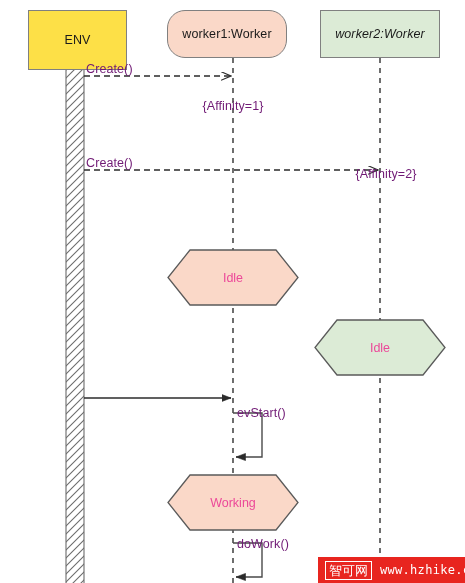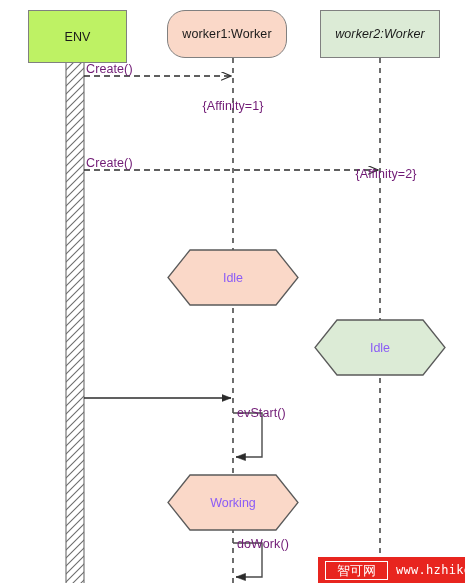--- a/index.html
+++ b/index.html
@@ -37,39 +37,39 @@
     color:#701a75;
     white-space:nowrap;
     letter-spacing:.1px;
   }
   .lbl.center{transform:translateX(-50%);}
 
   
   .statetext{
     position:absolute;
     font-size:12.5px;
-    color:#8b5cf6;
+    color:#ec4899;
     white-space:nowrap;
     transform:translate(-50%,-50%);
   }
 
   
   #watermark{
     position:absolute;
     display:flex;
     align-items:center;
     background:#e8251f;
     overflow:hidden;
   }
   #wm-badge{
     border:1.5px solid #ffffff;
     color:#ffffff;
     font-size:13px;
     line-height:1;
-    padding:2px 11px;
+    padding:2px 3px;
     margin-left:7px;
     white-space:nowrap;
     font-family:"DejaVu Sans",sans-serif;
   }
   #wm-url{
     color:#ffffff;
     font-size:12px;
     margin-left:8px;
     white-space:nowrap;
     font-family:"DejaVu Sans Mono","Liberation Mono",monospace;
@@ -117,21 +117,21 @@
 
     <path d="M 233,543 L 262,543 L 262,577 L 236,577" fill="none" stroke="#4a4a4a" stroke-width="1.4" marker-end="url(#arrow-filled)"></path>
 
     <polygon points="190,250 276,250 298,277.5 276,305 190,305 168,277.5" fill="#fad8c8" stroke="#5a5a5a" stroke-width="1.3"></polygon>
 
     <polygon points="337,320 423,320 445,347.5 423,375 337,375 315,347.5" fill="#dcebd6" stroke="#5a5a5a" stroke-width="1.3"></polygon>
 
     <polygon points="190,475 276,475 298,502.5 276,530 190,530 168,502.5" fill="#fad8c8" stroke="#5a5a5a" stroke-width="1.3"></polygon>
   </svg>
 
-  <div class="lifebox" style="left:28px;top:10px;width:99px;height:53px;background:#bef264;">
+  <div class="lifebox" style="left:28px;top:10px;width:99px;height:60px;background:#fde047;">
     <span>ENV</span>
   </div>
 
   <div class="lifebox" style="left:167px;top:10px;width:120px;height:48px;background:#fad8c8;border-radius:18px;">
     <span>worker1:Worker</span>
   </div>
 
   <div class="lifebox" style="left:320px;top:10px;width:120px;height:48px;background:#dcebd6;font-style:italic;">
     <span>worker2:Worker</span>
   </div>

